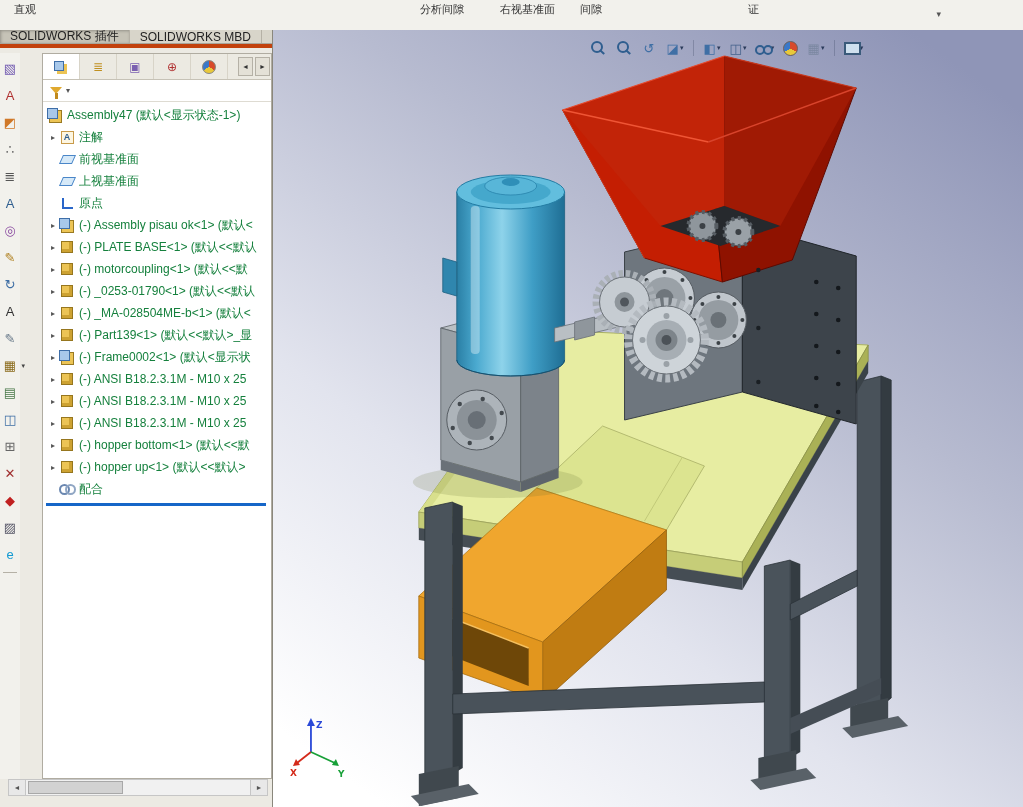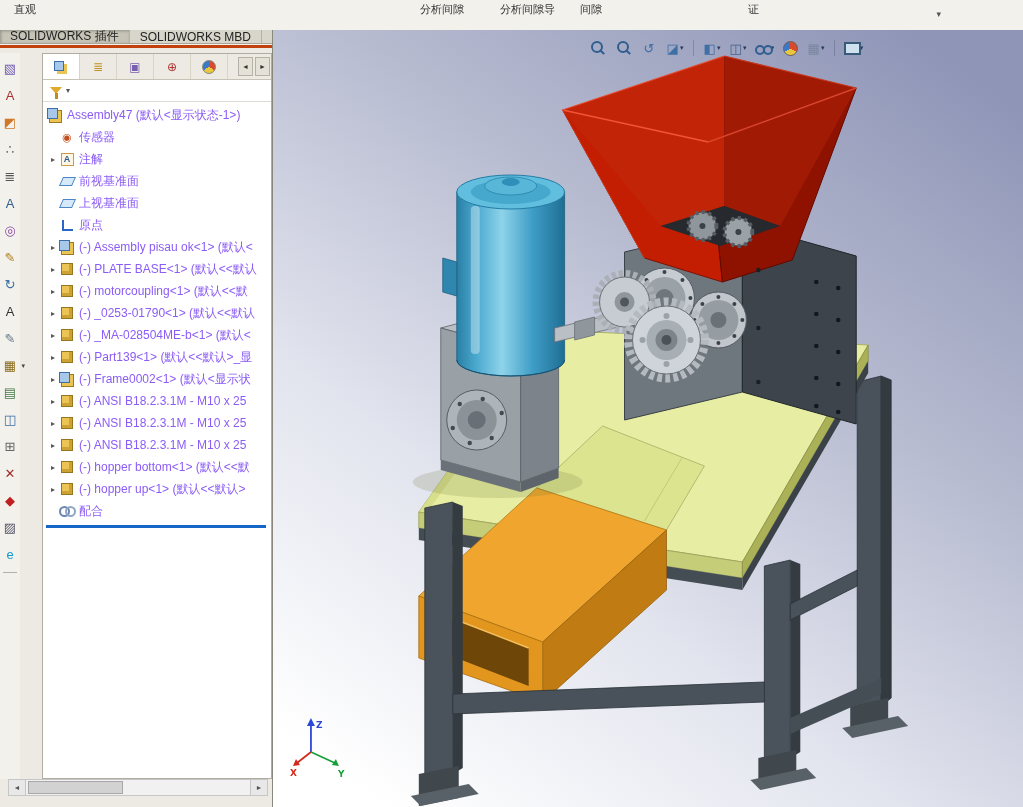--- a/index.html
+++ b/index.html
@@ -1,20 +1,20 @@
 <!DOCTYPE html>
 <html><head>
 <meta charset="utf-8">
 <style>
 *{margin:0;padding:0;box-sizing:border-box;}
 html,body{width:1023px;height:807px;overflow:hidden;background:#eceae3;}
 .app{position:relative;width:1023px;height:807px;background:#eceae3;font-family:"Liberation Sans","DejaVu Sans",sans-serif;font-size:12px;color:#1a1a1a;overflow:hidden;}
 
 
-.ribbon{position:absolute;left:0;top:0;width:100%;height:48px;background:#f2f1ec;border-bottom:3px solid #c2410c;overflow:hidden;}
+.ribbon{position:absolute;left:0;top:0;width:100%;height:48px;background:#f2f1ec;border-bottom:6px solid #c2410c;overflow:hidden;}
 .rb-label{position:absolute;top:2px;font-size:11px;color:#333;white-space:nowrap;}
 .rb-dd{position:absolute;top:9px;right:82px;font-size:9px;color:#555;}
 
 
 .addin-tabs{position:absolute;left:0;top:30px;width:312px;height:14px;display:flex;align-items:stretch;background:#d2cfc4;border-bottom:1px solid #a9a59a;border-right:1px solid #a9a59a;}
 .tab{display:flex;align-items:center;padding:0 10px;font-size:12px;color:#222;border-right:1px solid #b5b1a6;background:#d8d5ca;cursor:default;white-space:nowrap;}
 .tab.active{background:#c6c3b7;box-shadow:inset 1px 1px 3px rgba(0,0,0,.25);}
 
 
 .left-strip{position:absolute;left:0;top:53px;width:20px;bottom:28px;background:#f2f1ec;display:flex;flex-direction:column;align-items:center;padding-top:6px;gap:9px;}
@@ -33,21 +33,21 @@
 .tt-scroll{width:15px;display:flex;align-items:center;justify-content:center;font-size:7px;color:#333;background:#e4e1d7;border:1px solid #b5b1a6;margin:3px 1px;cursor:default;}
 .tt-icon{display:flex;align-items:center;justify-content:center;}
 .filter-row{height:22px;border-bottom:1px solid #dedbd2;display:flex;align-items:center;padding-left:7px;gap:4px;background:#fff;}
 .funnel{width:0;height:0;border-left:6px solid transparent;border-right:6px solid transparent;border-top:7px solid #e0a92f;position:relative;}
 .funnel::after{content:"";position:absolute;left:-1.5px;top:-1px;width:3px;height:6px;background:#c08a1e;}
 .f-dd{font-size:8px;color:#555;}
 .tree{flex:1;overflow:hidden;padding-top:2px;}
 .tree-row{display:flex;align-items:center;height:22px;padding-left:4px;white-space:nowrap;cursor:default;}
 .tr-arrow{flex:0 0 12px;font-size:8px;color:#555;text-align:center;}
 .ti-icon{flex:0 0 16px;height:16px;margin-right:4px;position:relative;display:flex;align-items:center;justify-content:center;}
-.ti-label{font-size:12px;color:#8b5cf6;overflow:hidden;}
+.ti-label{font-size:12px;color:#15803d;overflow:hidden;}
 .rollback{height:3px;background:#1666c8;margin:3px 5px 0 3px;}
 
 
 [data-name="plane-icon"]::before{content:"";width:11px;height:7px;border:1px solid #4a86c8;background:#d6e9f8;transform:skewX(-24deg);display:block;}
 [data-name="origin-icon"]::before{content:"";width:9px;height:9px;border-left:2px solid #2a66c9;border-bottom:2px solid #2a66c9;display:block;}
 [data-name="history-icon"]::before{content:"◷";color:#4a7ab0;font-size:12px;}
 [data-name="sensors-icon"]::before{content:"◉";color:#c05020;font-size:11px;}
 [data-name="annotations-icon"]::before{content:"A";width:11px;height:11px;border:1px solid #c89a4a;background:#fdf6e2;color:#2f5e8f;font-size:9px;font-weight:bold;display:flex;align-items:center;justify-content:center;}
 [data-name="assembly-icon"]::before{content:"";width:9px;height:9px;background:#a8c8ea;border:1px solid #3e6ea8;box-shadow:3px 3px 0 0 #ecc455,3px 3px 0 1px #9a7a22;display:block;margin:-3px 3px 0 -3px;}
 [data-name="part-icon"]::before{content:"";width:10px;height:10px;background:#ecc455;border:1px solid #96761e;box-shadow:inset -3px -3px 0 #cda232;display:block;}
@@ -89,21 +89,21 @@
 </style>
 </head>
 <body>
 
 <div class="app" data-name="solidworks-window">
 
   <div class="ribbon" data-name="ribbon">
     <div class="rb-labels" data-name="ribbon-labels">
         <span class="rb-label" data-name="ribbon-group-label" style="left: 14px;">直观</span>
         <span class="rb-label" data-name="ribbon-group-label" style="left: 420px; text-align: center;">分析间隙</span>
-        <span class="rb-label" data-name="ribbon-group-label" style="left: 500px;">分析间隙导</span>
+        <span class="rb-label" data-name="ribbon-group-label" style="left: 500px;">右视基准面</span>
         <span class="rb-label" data-name="ribbon-group-label" style="left: 580px;">间隙</span>
         <span class="rb-label" data-name="ribbon-group-label" style="left: 748px;">证</span>
       </div>
     <span class="rb-dd" data-name="ribbon-overflow-icon">▾</span>
   </div>
 
   <div class="addin-tabs" data-name="addin-tab-bar">
     <div class="tab active" data-name="tab-solidworks-addins">SOLIDWORKS 插件</div>
     <div class="tab" data-name="tab-solidworks-mbd">SOLIDWORKS MBD</div>
     <div class="tab" data-name="tab-circuitworks">CircuitWorks</div>
@@ -430,25 +430,20 @@
     <div class="filter-row" data-name="filter-bar">
       <span class="funnel" data-name="filter-funnel-icon"></span>
       <span class="f-dd" data-name="filter-dropdown-icon">▾</span>
     </div>
     <div class="tree" data-name="feature-tree">
       <div class="tree-row root" data-name="tree-root">
         <span class="ti-icon" data-name="assembly-icon"></span>
         <span class="ti-label" data-name="tree-root-label">Assembly47 (默认&lt;显示状态-1&gt;)</span>
       </div>
         <div class="tree-row" data-name="tree-item">
-          <span class="tr-arrow" data-name="row-indent"></span>
-          <span class="ti-icon" data-name="sensors-icon"></span>
-          <span class="ti-label" data-name="tree-item-label">传感器</span>
-        </div>
-        <div class="tree-row" data-name="tree-item">
           <span class="tr-arrow" data-name="expand-arrow-icon">▸</span>
           <span class="ti-icon" data-name="annotations-icon"></span>
           <span class="ti-label" data-name="tree-item-label">注解</span>
         </div>
         <div class="tree-row" data-name="tree-item">
           <span class="tr-arrow" data-name="row-indent"></span>
           <span class="ti-icon" data-name="plane-icon"></span>
           <span class="ti-label" data-name="tree-item-label">前视基准面</span>
         </div>
         <div class="tree-row" data-name="tree-item">

